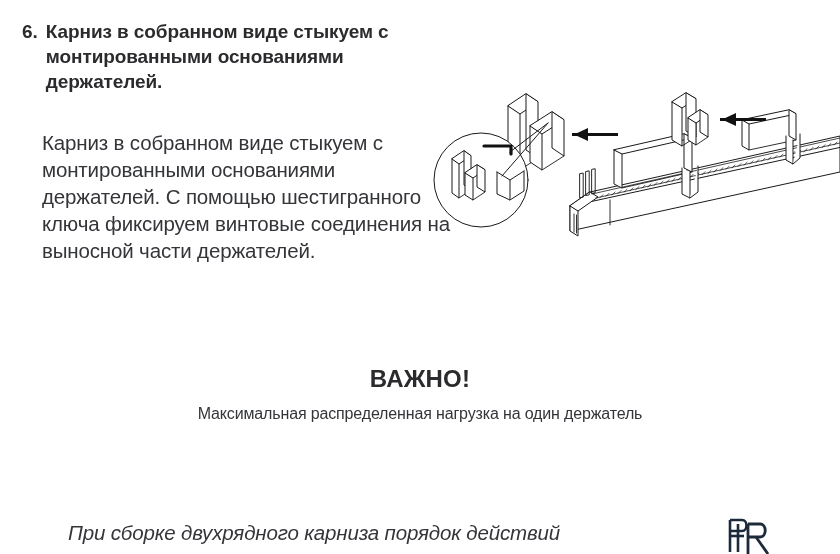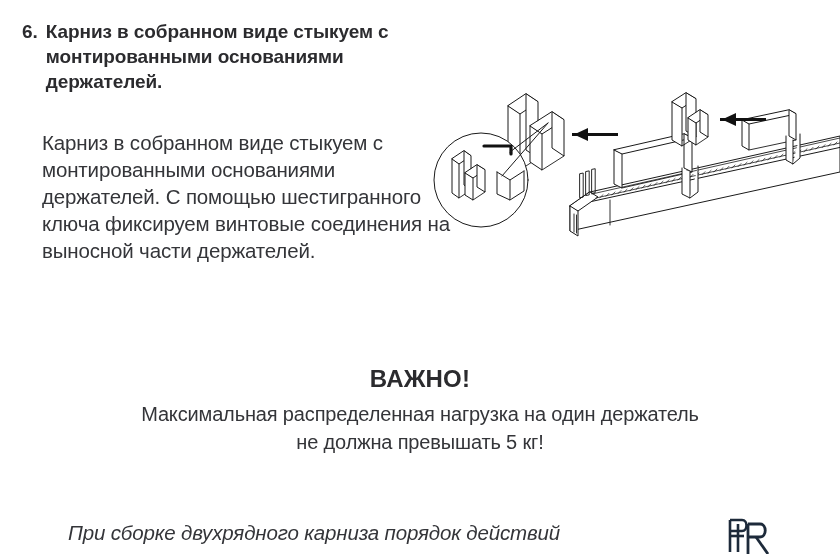--- a/index.html
+++ b/index.html
@@ -86,21 +86,21 @@
   .notice-title {
     font-size: 24px;
     font-weight: bold;
     line-height: 30px;
     color: #2b2b2e;
     letter-spacing: 0.2px;
     text-align: center;
   }
   .notice-text {
     margin-top: 6px;
-    font-size: 20px;
+    font-size: 16px;
     line-height: 28px;
     color: #343539;
     letter-spacing: -0.15px;
   }
 
   
   .footer {
     position: absolute;
     left: 0;
     top: 512px;
@@ -288,21 +288,20 @@
         <path d="M 342 30 L 296 30 L 296 33 L 342 33 Z"></path>
         <path d="M 298 31.5 L 312 25 L 312 38 Z"></path>
       </g>
     </svg>
   </div>
 
   <div class="notice">
     <div class="notice-title">ВАЖНО!</div>
     <div class="notice-text">
       <div>Максимальная распределенная нагрузка на один держатель</div>
-      <div>не должна превышать 5 кг!</div>
     </div>
   </div>
 
   <div class="footer">
     <div class="footer-text">При сборке двухрядного карниза порядок действий</div>
 
     <div class="brand-logo">
       <svg viewBox="0 0 112 54" xmlns="http://www.w3.org/2000/svg">
         <defs>
           <linearGradient id="logoUnderline" x1="0" y1="0" x2="1" y2="0">

